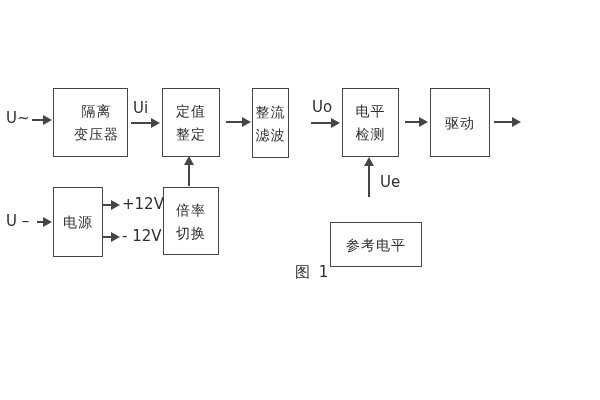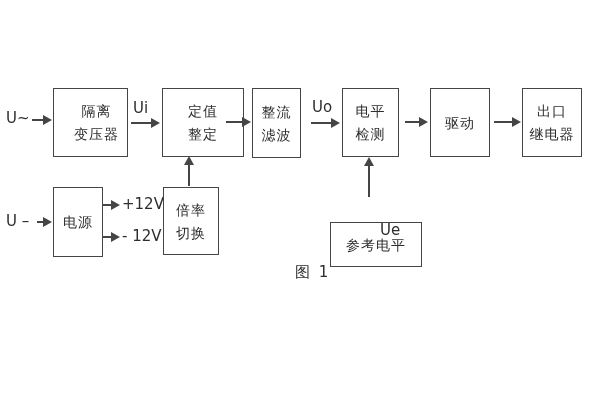--- a/index.html
+++ b/index.html
@@ -67,52 +67,48 @@
   <div class="ah" style="left:32px;top:119px;width:11px;"></div>
 
   <div class="box" style="left:53px;top:88px;width:75px;height:69px;padding-left:12px;">
     <span>隔离</span>
     <span>变压器</span>
   </div>
 
   <span class="lbl" style="left:133px;top:101px;">Ui</span>
   <div class="ah" style="left:131px;top:122px;width:20px;"></div>
 
-  <div class="box" style="left:162px;top:88px;width:82px;height:69px;">
+  <div class="box" style="left:162px;top:88px;width:58px;height:69px;">
     <span>定值</span>
     <span>整定</span>
   </div>
 
   <div class="ah" style="left:226px;top:121px;width:16px;"></div>
 
-  <div class="box" style="left:252px;top:88px;width:49px;height:70px;">
+  <div class="box" style="left:252px;top:88px;width:37px;height:70px;">
     <span>整流</span>
     <span>滤波</span>
   </div>
 
   <span class="lbl" style="left:312px;top:100px;">Uo</span>
   <div class="ah" style="left:311px;top:122px;width:20px;"></div>
 
   <div class="box" style="left:342px;top:88px;width:57px;height:69px;">
     <span>电平</span>
     <span>检测</span>
   </div>
 
   <div class="ah" style="left:405px;top:121px;width:14px;"></div>
 
   <div class="box" style="left:430px;top:88px;width:60px;height:69px;">
     <span>驱动</span>
   </div>
 
   <div class="ah" style="left:494px;top:121px;width:18px;"></div>
 
-  <div class="box" style="left:522px;top:88px;width:60px;height:69px;">
-    <span>出口</span>
-    <span>继电器</span>
-  </div>
 
   <span class="lbl" style="left:6px;top:214px;">U –</span>
   <div class="ah" style="left:37px;top:221px;width:6px;"></div>
 
   <div class="box" style="left:53px;top:187px;width:50px;height:70px;">
     <span>电源</span>
   </div>
 
   <div class="ah" style="left:103px;top:204px;width:8px;"></div>
   <span class="lbl" style="left:122px;top:197px;">+12V</span>
@@ -125,17 +121,17 @@
     <span>切换</span>
   </div>
 
   <div class="av" style="left:188px;top:165px;height:21px;"></div>
 
   <div class="box" style="left:330px;top:198px;width:92px;height:45px;margin-top:24px;">
     <span>参考电平</span>
   </div>
 
   <div class="av" style="left:368px;top:166px;height:31px;"></div>
-  <span class="lbl" style="left:380px;top:175px;margin-top:48px;">Ue</span>
+  <span class="lbl" style="left:380px;top:175px;">Ue</span>
 
   <span class="caption" style="left:295px;top:263px;">图 1</span>
 
 </div>
 
 </body></html>

